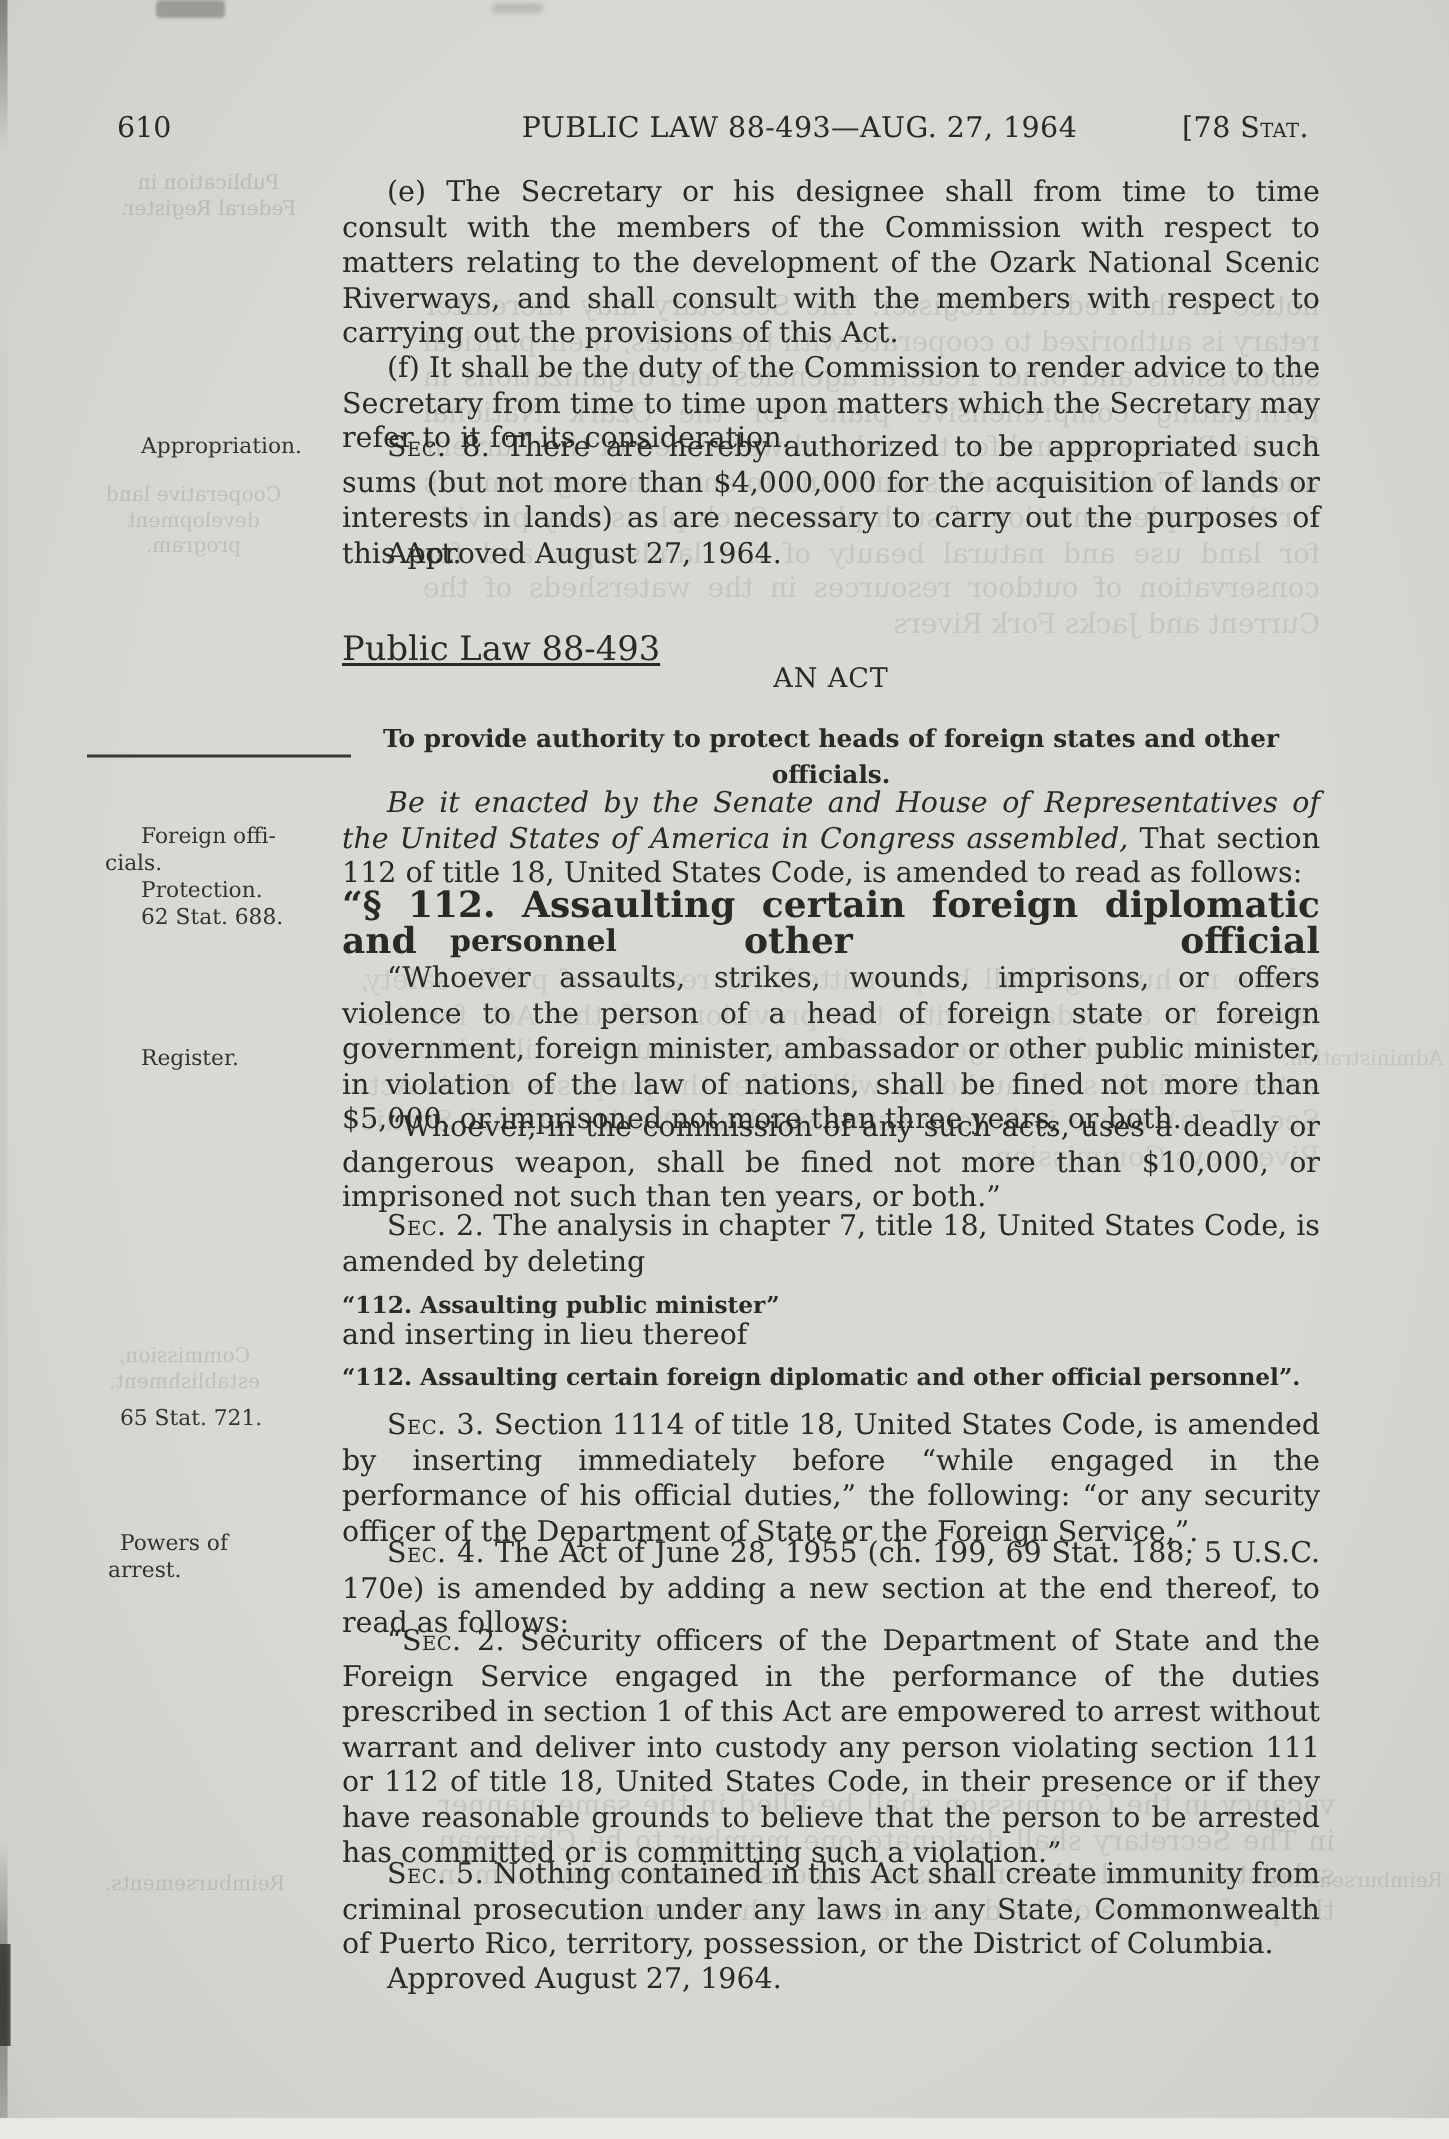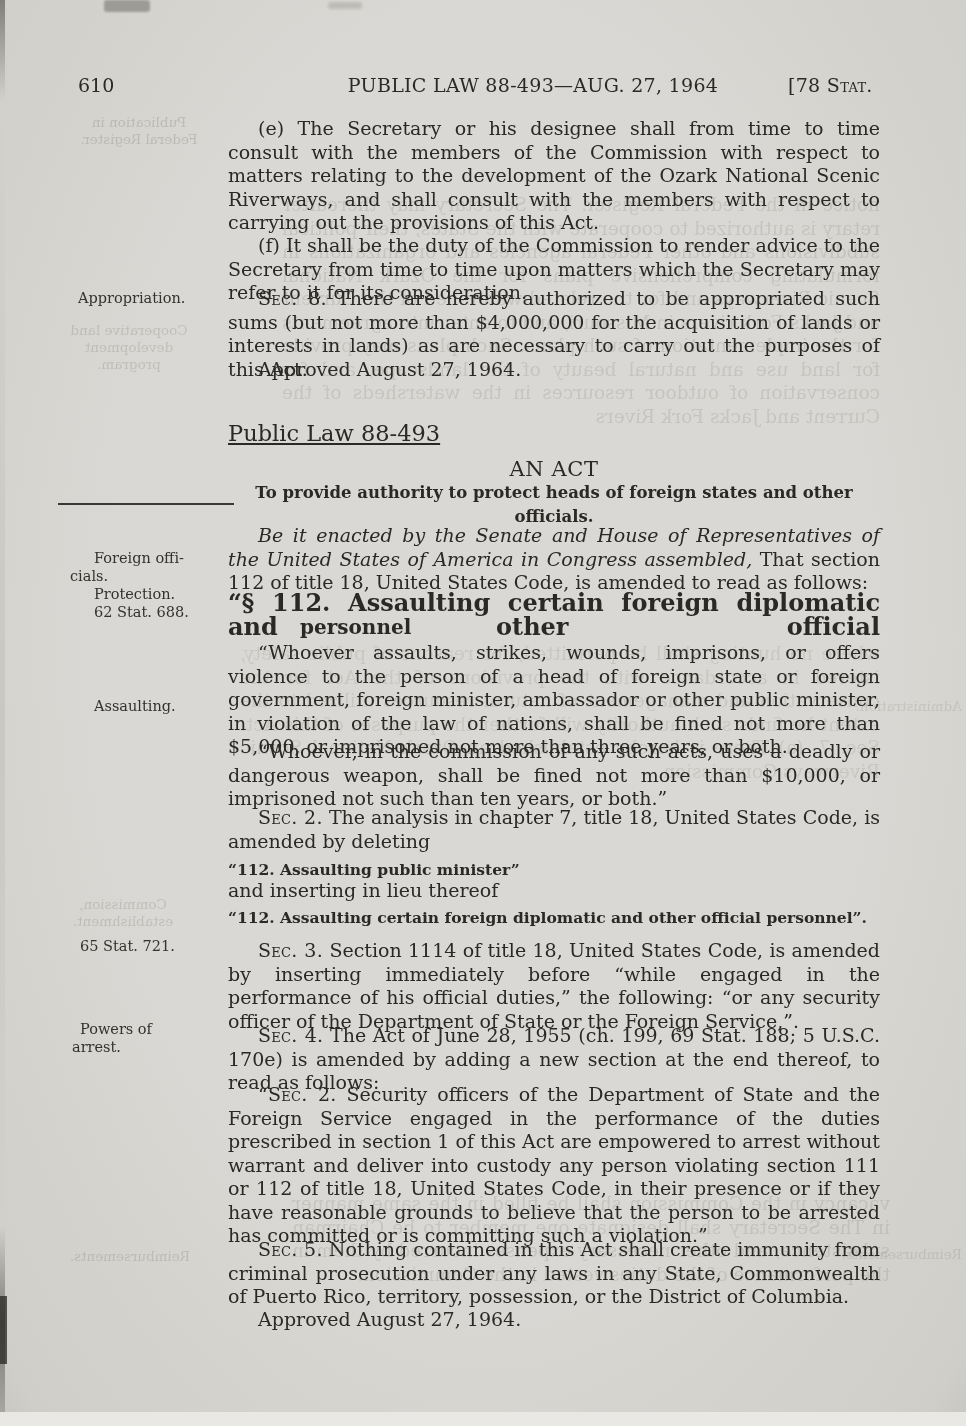--- a/index.html
+++ b/index.html
@@ -56,40 +56,40 @@
   <div class="bleed bleed-sm" style="left:62px;top:896px;width:122px;opacity:.2;text-align:center;">Commission, establishment.</div>
   <div class="bleed bleed-sm" style="left:878px;top:698px;width:84px;opacity:.15;">Administration.</div>
   <div class="bleed" style="left:292px;top:1192px;width:598px;opacity:.15;">vacancy in the Commission shall be filled in the same manner in The Secretary shall designate one member to be Chairman subsistence, and other necessary expenses incurred by them in the performance of the duties vested in the Commission.</div>
   <div class="bleed bleed-sm" style="left:62px;top:1248px;width:128px;opacity:.2;">Reimbursements.</div>
   <div class="bleed bleed-sm" style="left:856px;top:1246px;width:106px;opacity:.16;">Reimbursements.</div>
 
   <div class="hdr hdr-num">610</div>
   <div class="hdr hdr-title">PUBLIC LAW 88-493—AUG. 27, 1964</div>
   <div class="hdr hdr-stat sc">[78 Stat.</div>
 
-  <div class="mn" style="left:78px;top:289px;text-align:center;">Appropriation.</div>
+  <div class="mn" style="left:94px;top:289px;text-align:center;">Appropriation.</div>
   <div class="rule"></div>
   <div class="mn" style="left:94px;top:549px;">Foreign offi-</div>
   <div class="mn" style="left:70px;top:567px;">cials.</div>
   <div class="mn" style="left:94px;top:585px;">Protection.</div>
   <div class="mn" style="left:94px;top:603px;">62 Stat. 688.</div>
-  <div class="mn" style="left:94px;top:697px;">Assaulting.</div>
+  <div class="mn" style="left:94px;top:697px;">Register.</div>
   <div class="mn" style="left:80px;top:937px;">65 Stat. 721.</div>
   <div class="mn" style="left:80px;top:1020px;">Powers of</div>
   <div class="mn" style="left:72px;top:1038px;">arrest.</div>
 
   <div class="p indent" style="top:117px;">(e) The Secretary or his designee shall from time to time consult with the members of the Commission with respect to matters relating to the development of the Ozark National Scenic Riverways, and shall consult with the members with respect to carrying out the provisions of this Act.</div>
   <div class="p indent" style="top:234px;">(f) It shall be the duty of the Commission to render advice to the Secretary from time to time upon matters which the Secretary may refer to it for its consideration.</div>
   <div class="p indent" style="top:287px;">
     <span class="sc">Sec. 8.</span><span> There are hereby authorized to be appropriated such sums (but not more than $4,000,000 for the acquisition of lands or interests in lands) as are necessary to carry out the purposes of this Act.</span>
   </div>
   <div class="p" style="top:358px;padding-left:30px;">Approved August 27, 1964.</div>
 
   <div class="p" style="top:422px;font-size:22.5px;text-decoration:underline;">Public Law 88-493</div>
-  <div class="p center" style="top:458px;font-size:21px;letter-spacing:.6px;">AN ACT</div>
+  <div class="p center" style="top:441px;font-size:18px;letter-spacing:.6px;">AN ACT</div>
   <div class="p center bold" style="top:481px;font-size:16.5px;">To provide authority to protect heads of foreign states and other officials.</div>
 
   <div class="p indent" style="top:524px;">
     <span class="italic">Be it enacted by the Senate and House of Representatives of the United States of America in Congress assembled,</span><span> That section 112 of title 18, United States Code, is amended to read as follows:</span>
   </div>
 
   <div class="p bold jlast" style="top:591px;font-size:24px;">“§ 112. Assaulting certain foreign diplomatic and other official</div>
   <div class="p bold" style="top:616px;font-size:20px;padding-left:72px;text-align:left;">personnel</div>
 
   <div class="p indent" style="top:641px;">“Whoever assaults, strikes, wounds, imprisons, or offers violence to the person of a head of foreign state or foreign government, foreign minister, ambassador or other public minister, in violation of the law of nations, shall be fined not more than $5,000, or imprisoned not more than three years, or both.</div>

